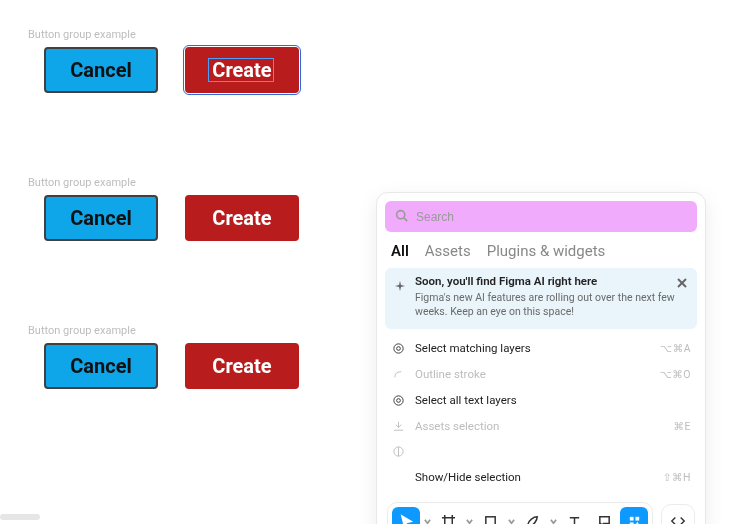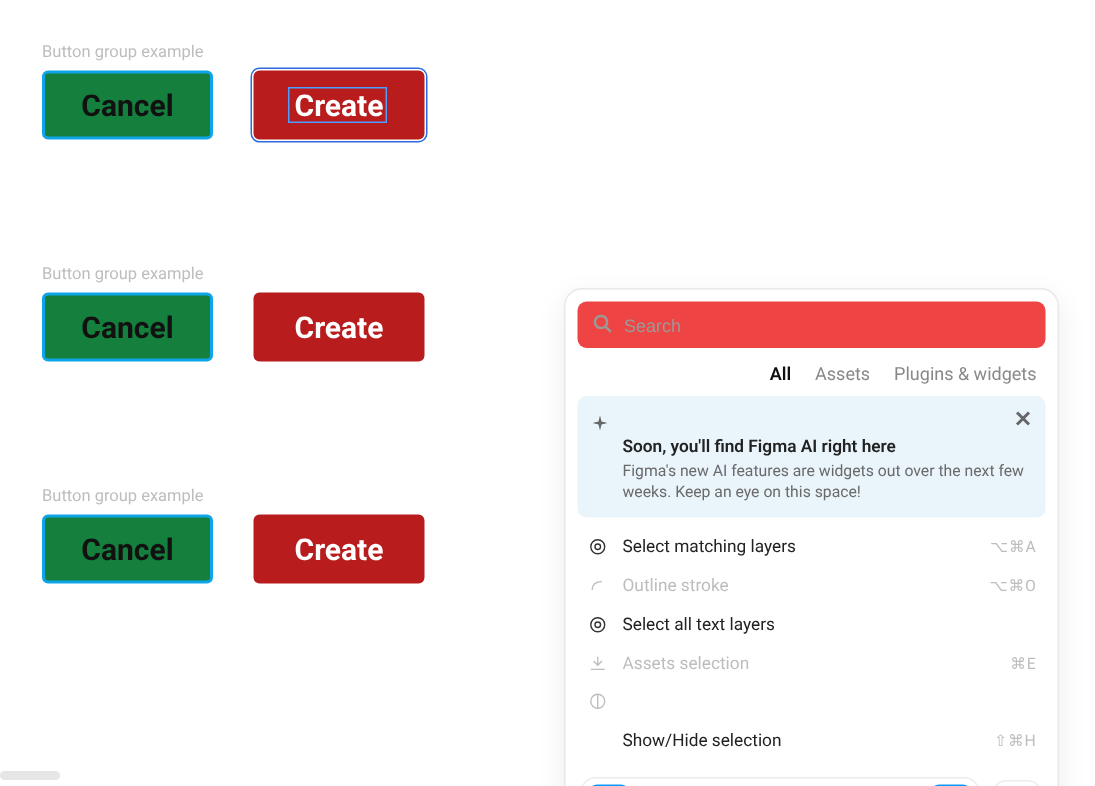--- a/index.html
+++ b/index.html
@@ -4,46 +4,46 @@
 <style>
   * { box-sizing: border-box; margin: 0; padding: 0; }
   body { font-family: -apple-system, BlinkMacSystemFont, "Segoe UI", Roboto, sans-serif; background: #fff; width: 730px; height: 524px; position: relative; overflow: hidden; }
 
   .canvas { position: absolute; top: 0; left: 0; right: 0; bottom: 0; }
 
   .group-label { font-size: 11px; color: #bdbdbd; font-weight: 400; }
 
   .btn-group { display: flex; gap: 27px; margin-top: 6px; }
   .btn { width: 114px; height: 46px; display: flex; align-items: center; justify-content: center; font-size: 20px; font-weight: 700; border-radius: 4px; }
-  .btn-cancel { background: #15803d; color: #111; border: 2px solid #0ea5e9; }
+  .btn-cancel { background: #0ea5e9; color: #111; border: 2px solid #404040; margin-left: 16px; }
   .btn-create { background: #b91c1c; color: #fff; border: none; }
   .btn-create.selected { outline: 1.5px solid #2d6ae0; outline-offset: 1px; }
   .text-sel-box { position: absolute; border: 1px solid #4a9eff; pointer-events: none; }
 
   .group1 { position: absolute; left: 28px; top: 28px; }
   .group2 { position: absolute; left: 28px; top: 176px; }
   .group3 { position: absolute; left: 28px; top: 324px; }
 
   .panel {
     position: absolute; left: 376px; top: 192px; width: 330px;
     background: #fff; border: 1px solid #e8e8e8; border-radius: 12px;
     box-shadow: 0 6px 20px rgba(0,0,0,0.08);
     padding: 8px 8px 0 8px;
   }
 
-  .search-bar { display: flex; align-items: center; gap: 8px; background: #ef4444; border-radius: 6px; padding: 6px 10px; }
+  .search-bar { display: flex; align-items: center; gap: 8px; background: #f0abfc; border-radius: 6px; padding: 6px 10px; }
   .search-bar input { border: none; background: transparent; outline: none; font-size: 12px; flex: 1; color: #333; }
   .search-bar input::placeholder { color: #9a9a9a; }
   .search-icon-svg { width: 13px; height: 13px; stroke: #9a9a9a; stroke-width: 2; fill: none; }
 
-  .tabs { display: flex; gap: 16px; padding: 10px 6px 8px 6px; font-size: 12px; justify-content: flex-end; }
+  .tabs { display: flex; gap: 16px; padding: 10px 6px 8px 6px; font-size: 15px; }
   .tab { color: #888; cursor: pointer; }
   .tab.active { color: #111; font-weight: 600; }
 
-  .notice { background: #e9f4fb; border-radius: 6px; padding: 26px 10px 10px 30px; position: relative; margin: 0 0 6px 0; }
+  .notice { background: #e9f4fb; border-radius: 6px; padding: 6px 10px 10px 30px; position: relative; margin: 0 0 6px 0; }
   .notice-title { font-size: 11.5px; font-weight: 600; color: #222; margin-bottom: 3px; }
   .notice-body { font-size: 10.5px; color: #6a6a6a; line-height: 1.35; }
   .notice-icon { position: absolute; left: 9px; top: 10px; }
   .notice-close { position: absolute; right: 8px; top: 8px; width: 14px; height: 14px; display:flex; align-items:center; justify-content:center; cursor: pointer; }
   .notice-close svg { stroke: #666; stroke-width: 2; }
 
   .action-list { margin: 2px 0 4px 0; }
   .action-item { display: flex; align-items: center; gap: 10px; padding: 6px 6px; font-size: 11.5px; color: #222; border-radius: 4px; }
   .action-item.disabled { color: #bdbdbd; }
   .action-item .ic { width: 14px; display: flex; justify-content: center; }
@@ -116,21 +116,21 @@
       <div class="tab">Plugins &amp; widgets</div>
     </div>
 
     <div class="notice">
       <span class="notice-icon">
         <svg width="12" height="12" viewBox="0 0 12 12">
             <path d="M6 0 L7 4 L11 5 L7 6 L6 10 L5 6 L1 5 L5 4 Z" fill="#666"></path>
           </svg>
       </span>
       <div class="notice-title">Soon, you'll find Figma AI right here</div>
-      <div class="notice-body">Figma's new AI features are widgets out over the next few weeks. Keep an eye on this space!</div>
+      <div class="notice-body">Figma's new AI features are rolling out over the next few weeks. Keep an eye on this space!</div>
       <div class="notice-close">
         <svg width="10" height="10" viewBox="0 0 10 10">
             <line x1="1" y1="1" x2="9" y2="9"></line>
             <line x1="9" y1="1" x2="1" y2="9"></line>
           </svg>
       </div>
     </div>
 
     <div class="action-list">
       <div class="action-item">

